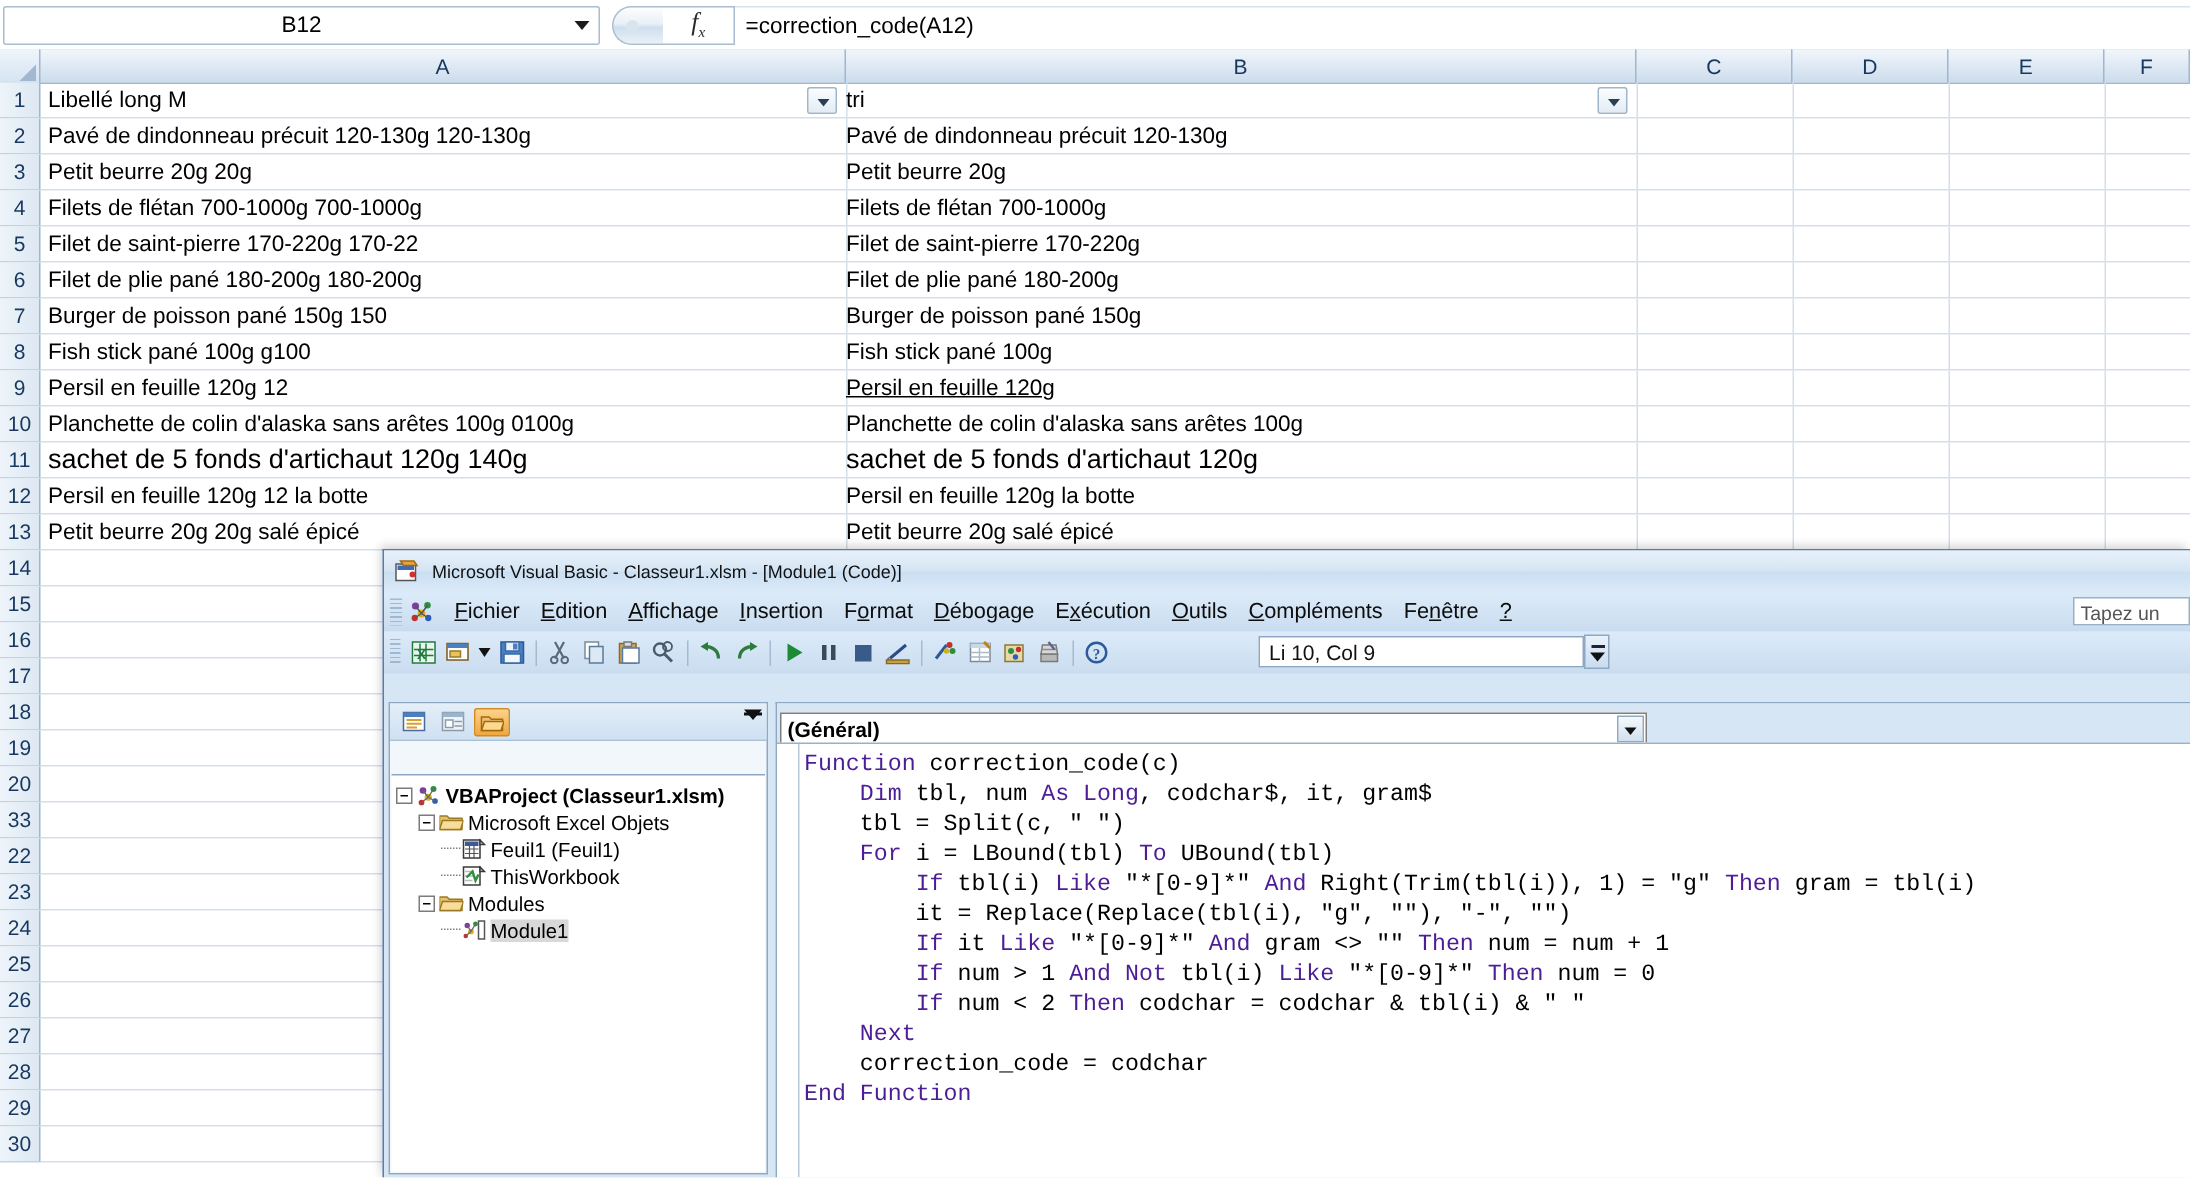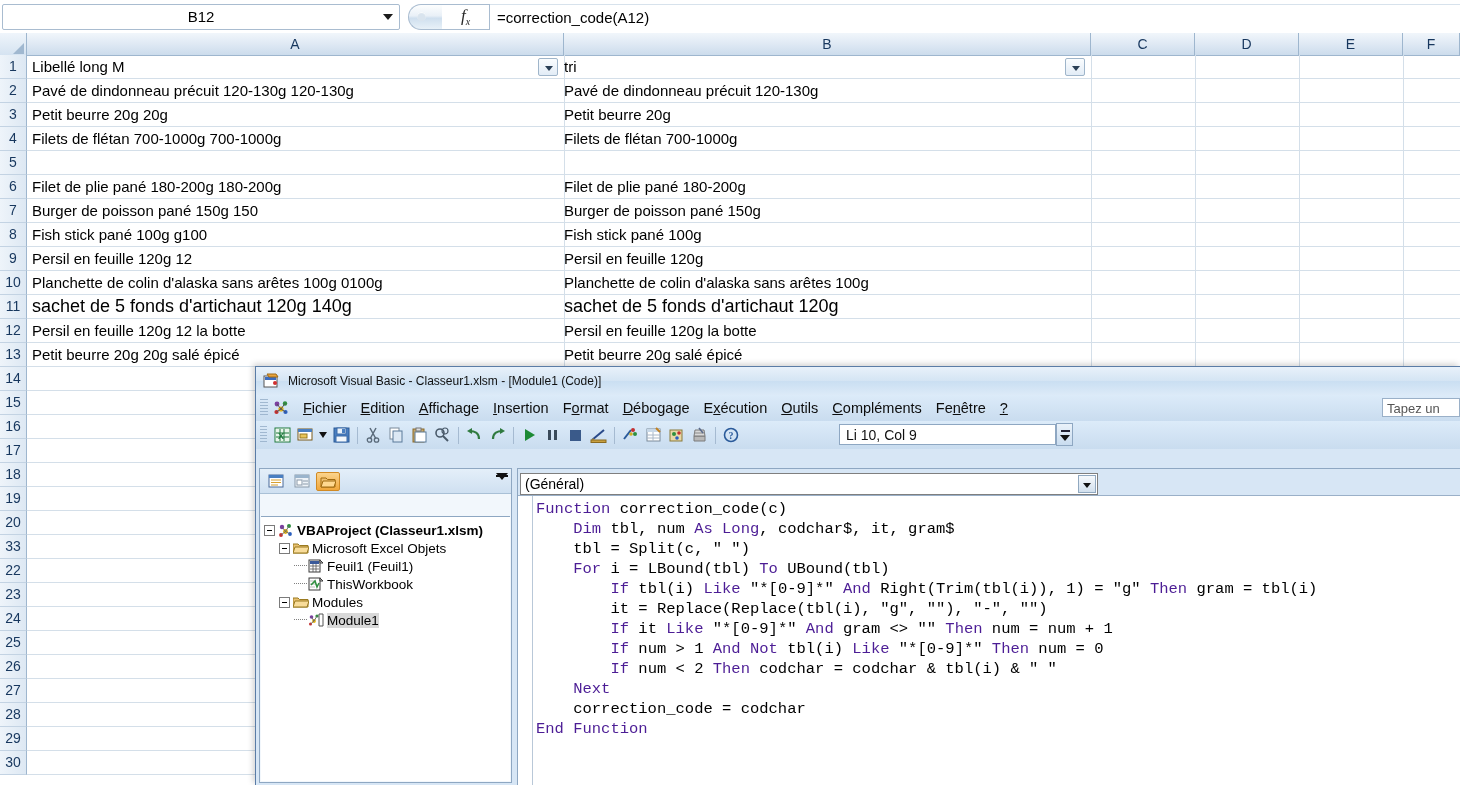--- a/index.html
+++ b/index.html
@@ -126,21 +126,21 @@
   .tnode.sel .tlbl{background:#d8d8d8;}
   .exp{width:11px;height:11px;border:1px solid #7b7b7b;background:#fff;margin-right:3px;
         position:relative;flex:0 0 auto;box-sizing:border-box;}
   .exp:before{content:"";position:absolute;left:2px;top:4px;width:5px;height:1px;background:#000;}
   .tico{width:16px;height:15px;margin-right:3px;flex:0 0 auto;position:relative;}
   .tdash{width:13px;height:1px;border-top:1px dotted #808080;margin-right:1px;flex:0 0 auto;}
 
   
   .codewin{position:absolute;left:261px;top:101px;right:0;bottom:0;background:#fff;
         border-left:1px solid #8ea7c2;border-top:1px solid #8ea7c2;box-sizing:border-box;}
-  .cw-dd{height:26px;background:#d7e6f5;display:flex;align-items:center;padding:2px 0 2px 2px;}
+  .cw-dd{height:26px;background:#d7e6f5;display:flex;align-items:flex-end;padding:2px 0 2px 2px;font-weight:bold;}
   .combo{height:22px;background:#fff;border:1px solid #7f7f7f;position:relative;
         display:flex;align-items:center;padding-left:4px;font-size:14px;color:#000;box-sizing:border-box;}
   .combo .cbtn{position:absolute;right:1px;top:1px;width:18px;height:18px;
         background:linear-gradient(to bottom,#f6f9fc,#d2e0ee);border:1px solid #90a8c0;box-sizing:border-box;}
   .combo .cbtn:after{content:"";position:absolute;left:4px;top:7px;width:0;height:0;
         border-left:4px solid transparent;border-right:4px solid transparent;border-top:5px solid #111;}
   .combo1{width:578px;margin-right:5px;}
   .combo2{flex:1;}
   .codearea{position:absolute;left:0;top:26px;right:0;bottom:0;background:#fff;
         border-top:1px solid #9ab0c8;overflow:hidden;}
@@ -230,20 +230,22 @@
         <div class="cellB" style="max-width: 517px;">Filets de flétan 700-1000g</div>
       </div>
       <div class="gridrow" style="top: 151px;">
         <div class="rowhead">5</div>
         <div class="hline"></div>
         <div class="vline" style="left: 564px;"></div>
         <div class="vline" style="left: 1091px;"></div>
         <div class="vline" style="left: 1195px;"></div>
         <div class="vline" style="left: 1299px;"></div>
         <div class="vline" style="left: 1403px;"></div>
+        <div class="cellA" style="max-width: 527px;">Filet de saint-pierre 170-220g 170-22</div>
+        <div class="cellB" style="max-width: 517px;">Filet de saint-pierre 170-220g</div>
       </div>
       <div class="gridrow" style="top: 175px;">
         <div class="rowhead">6</div>
         <div class="hline"></div>
         <div class="vline" style="left: 564px;"></div>
         <div class="vline" style="left: 1091px;"></div>
         <div class="vline" style="left: 1195px;"></div>
         <div class="vline" style="left: 1299px;"></div>
         <div class="vline" style="left: 1403px;"></div>
         <div class="cellA" style="max-width: 527px;">Filet de plie pané 180-200g 180-200g</div>
@@ -273,21 +275,21 @@
       </div>
       <div class="gridrow" style="top: 247px;">
         <div class="rowhead">9</div>
         <div class="hline"></div>
         <div class="vline" style="left: 564px;"></div>
         <div class="vline" style="left: 1091px;"></div>
         <div class="vline" style="left: 1195px;"></div>
         <div class="vline" style="left: 1299px;"></div>
         <div class="vline" style="left: 1403px;"></div>
         <div class="cellA" style="max-width: 527px;">Persil en feuille 120g 12</div>
-        <div class="cellB" style="max-width: 517px;">Persil en feuille 120g</div>
+        <div class="cellB" style="max-width: 517px; text-decoration: underline;">Persil en feuille 120g</div>
       </div>
       <div class="gridrow" style="top: 271px;">
         <div class="rowhead">10</div>
         <div class="hline"></div>
         <div class="vline" style="left: 564px;"></div>
         <div class="vline" style="left: 1091px;"></div>
         <div class="vline" style="left: 1195px;"></div>
         <div class="vline" style="left: 1299px;"></div>
         <div class="vline" style="left: 1403px;"></div>
         <div class="cellA" style="max-width: 527px;">Planchette de colin d'alaska sans arêtes 100g 0100g</div>

